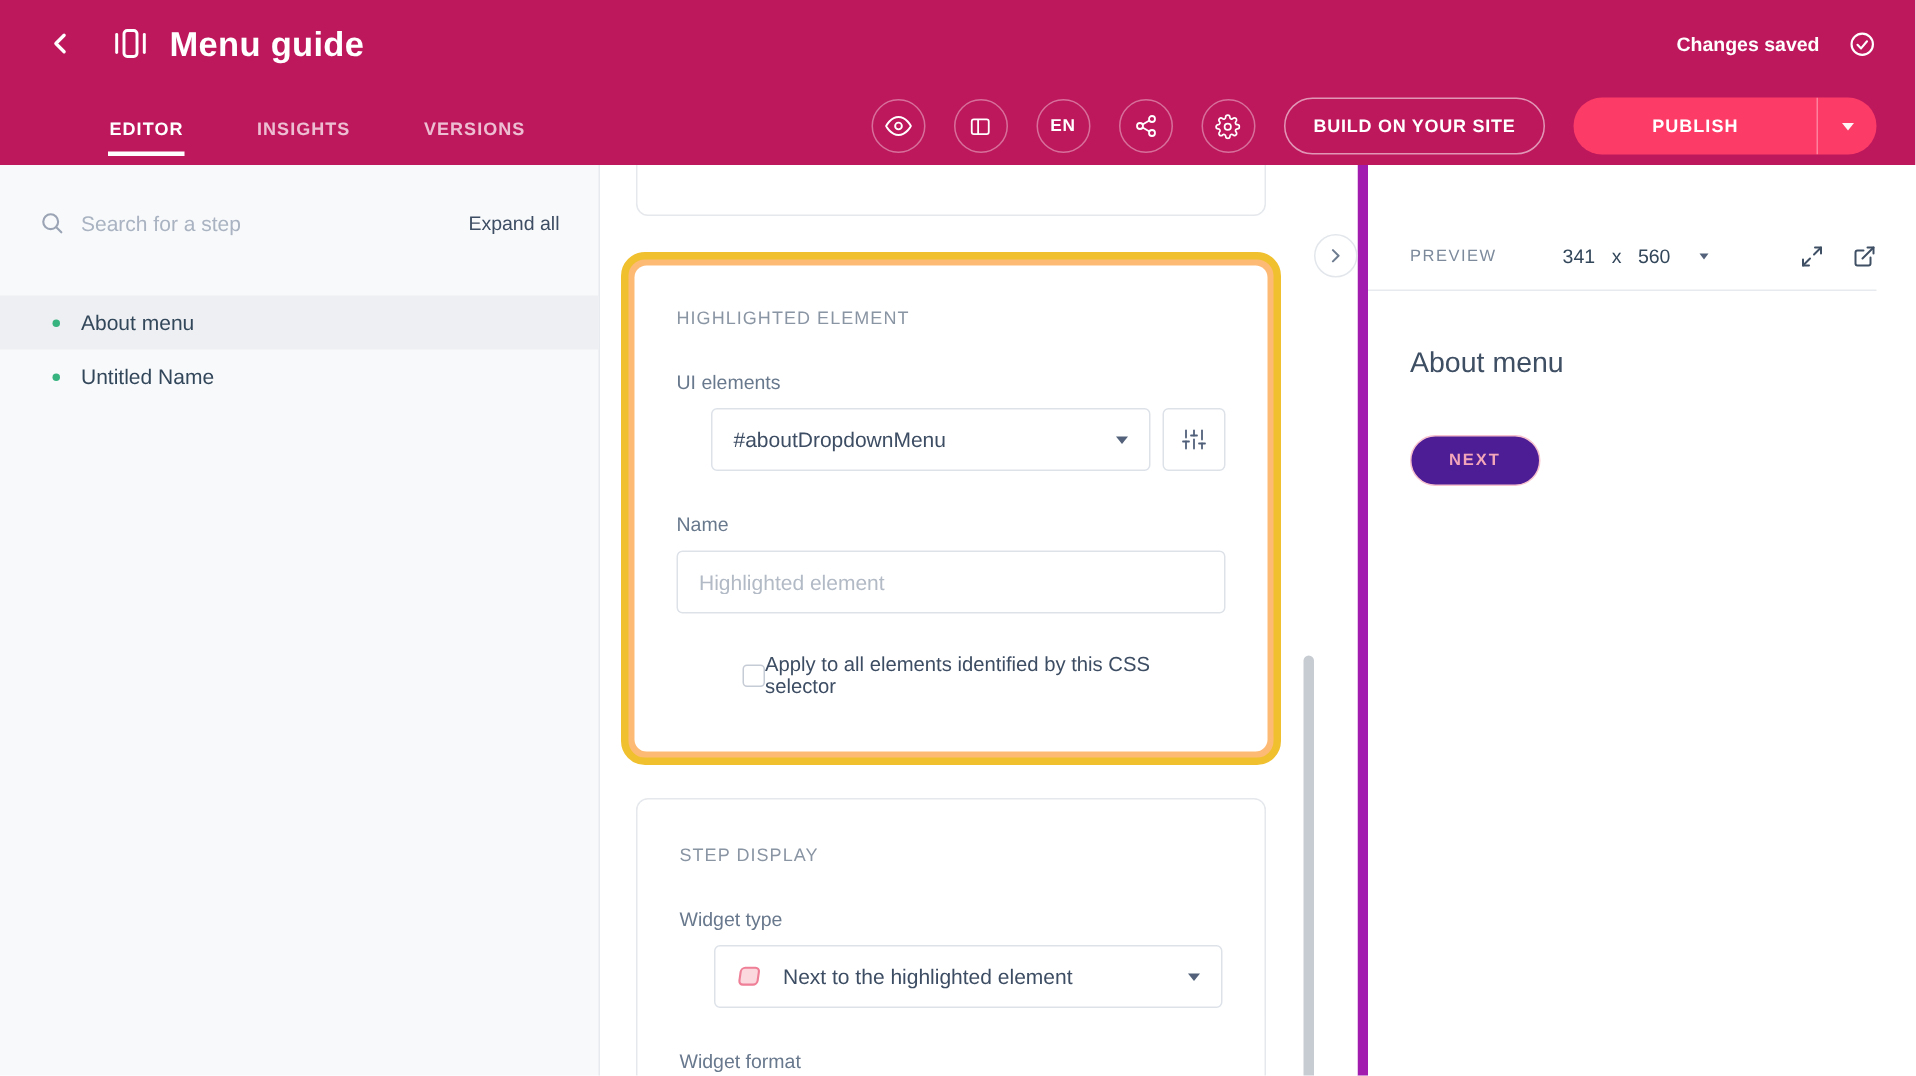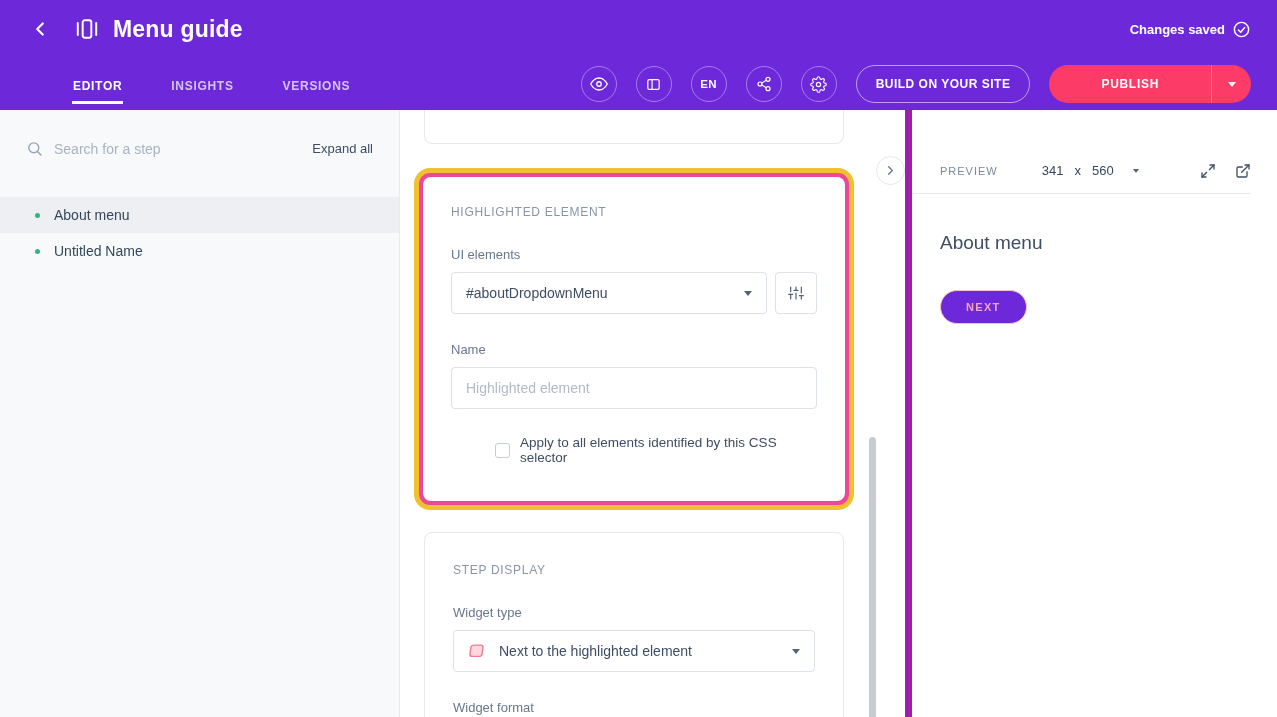--- a/index.html
+++ b/index.html
@@ -2,27 +2,27 @@
 <html><head>
 <meta charset="utf-8">
 <style>
   * { margin:0; padding:0; box-sizing:border-box; }
   html,body { width:1277px; height:717px; overflow:hidden; }
   body { font-family:"Liberation Sans", sans-serif; background:#fff; color:#33475b; }
   svg { display:block; }
   button { font-family:inherit; }
 
   
-  .topbar { height:110px; background:#6d28d9; color:#fff; padding:0 26px; }
+  .topbar { height:110px; background:#be185d; color:#fff; padding:0 26px; }
   .topbar-row1 { height:58px; display:flex; align-items:center; }
   .back-btn { width:28px; height:28px; display:flex; align-items:center; justify-content:center; cursor:pointer; margin-right:20px; background:none; border:none; color:#fff; }
   .logo-icon { margin-right:13px; }
   .app-title { font-size:23px; font-weight:700; letter-spacing:0.2px; }
   .row1-spacer { flex:1; }
-  .changes-saved { display:flex; align-items:center; gap:7px; font-size:13px; font-weight:700; }
+  .changes-saved { display:flex; align-items:center; gap:19px; font-size:13px; font-weight:700; }
   .topbar-row2 { height:52px; display:flex; align-items:center; }
   .tabs { display:flex; gap:47px; margin-left:46px; align-self:stretch; align-items:center; }
   .tab { font-size:12px; font-weight:700; letter-spacing:0.7px; color:rgba(255,255,255,0.72); padding:14px 1px 8px; border-bottom:3px solid transparent; cursor:pointer; }
   .tab.active { color:#fff; border-bottom-color:#fff; }
   .topbar-actions { margin-left:auto; display:flex; align-items:center; gap:19px; }
   .icon-circle { width:36px; height:36px; border-radius:50%; border:1px solid rgba(255,255,255,0.38); display:flex; align-items:center; justify-content:center; cursor:pointer; background:none; color:#fff; flex:none; }
   .icon-circle.lang { font-size:11.5px; font-weight:700; letter-spacing:0.5px; }
   .build-btn { height:38px; border-radius:19px; border:1px solid rgba(255,255,255,0.55); background:none; color:#fff; padding:0 19px; font-size:12px; font-weight:700; letter-spacing:0.5px; cursor:pointer; }
   .publish-group { display:flex; height:38px; border-radius:19px; background:#fc3c67; overflow:hidden; }
   .publish-main { padding:0 52px; display:flex; align-items:center; font-size:12px; font-weight:700; letter-spacing:0.7px; background:none; border:none; color:#fff; cursor:pointer; }
@@ -45,50 +45,50 @@
   .step-list { margin-top:20px; }
   .step-item { display:flex; align-items:center; gap:14px; height:36px; padding:0 26px 0 35px; font-size:14px; color:#33475b; cursor:pointer; }
   .step-item.selected { background:#edeff2; }
   .step-dot { width:5px; height:5px; border-radius:50%; background:#36b37e; flex:none; }
 
   
   .editor-pane { flex:1; position:relative; overflow:hidden; background:#fff; min-width:0; }
   .content-col { width:420px; margin-left:24px; }
   .card { background:#fff; border:1px solid #e5e8ec; border-radius:8px; }
   .card.top-partial { height:54px; margin-top:-20px; }
-  .highlight-ring { margin:24px 0 0 -10px; width:440px; border:5px solid #f0c02f; border-radius:16px; padding:4px; background:#ec4899; }
+  .highlight-ring { margin:24px 0 0 -10px; width:440px; border:5px solid #f0c02f; border-radius:16px; padding:4px; background:#fdba74; }
   .card.ringed { border:none; padding:28px 28px 36px; }
   .card.step-display { margin-top:22px; padding:30px 28px 40px; }
   .section-title { font-size:12px; letter-spacing:0.7px; color:#8a95a4; }
   .field-label { display:block; font-size:13px; color:#68788d; margin:28px 0 10px; }
   .select-row { display:flex; gap:8px; }
-  .select-box { flex:1; height:42px; border:1px solid #dde2e9; border-radius:4px; display:flex; align-items:center; justify-content:space-between; padding:0 14px; font-size:14px; color:#3d4d63; cursor:pointer; background:#fff; min-width:0; }
+  .select-box { flex:1; height:42px; border:1px solid #dde2e9; border-radius:4px; display:flex; align-items:center; justify-content:space-between; padding:0 14px; font-size:14px; color:#3d4d63; cursor:pointer; background:#fff; min-width:0;margin-left:23px; }
   .select-left { display:flex; align-items:center; gap:13px; }
   .sliders-btn { width:42px; height:42px; border:1px solid #dde2e9; border-radius:4px; background:#fff; display:flex; align-items:center; justify-content:center; color:#51607a; cursor:pointer; flex:none; }
   .text-input { width:100%; height:42px; border:1px solid #dde2e9; border-radius:4px; padding:0 14px; font-size:14px; color:#33475b; font-family:inherit; outline:none; }
   .text-input::placeholder { color:#b2bac6; }
-  .checkbox-row { display:flex; align-items:center; gap:10px; margin-top:26px; cursor:pointer;padding-left:44px; }
+  .checkbox-row { display:flex; align-items:center; margin-top:26px; cursor:pointer;padding-left:44px; }
   .checkbox { width:15px; height:15px; border:1px solid #c6ccd6; border-radius:3px; background:#fff; flex:none; }
   .checkbox-label { font-size:13.5px; color:#3d4d63; }
   .main-scrollbar { position:absolute; top:327px; right:29px; width:7px; height:300px; border-radius:4px; background:#c7ccd3; cursor:pointer; }
 
   
   .collapse-btn { position:absolute; left:876px; top:46px; width:29px; height:29px; border-radius:50%; background:#fff; border:1px solid #e3e7ec; display:flex; align-items:center; justify-content:center; color:#6e7c90; cursor:pointer; z-index:5; padding:0; }
 
   
   .preview-panel { width:372px; flex:none; background:#fff; border-left:7px solid #a21caf; }
   .preview-header { height:46px; margin:38px 26px 0 0; padding-left:28px; display:flex; align-items:center; border-bottom:1px solid #e7eaee; }
   .preview-title { font-size:11px; letter-spacing:1px; color:#7c8a9c; }
   .size-select { display:flex; align-items:center; gap:11px; margin-left:44px; font-size:13px; color:#33475b; cursor:pointer; }
   .size-select .caret { margin-left:8px; }
   .preview-header-icons { margin-left:auto; display:flex; gap:19px; color:#3f4f64; }
   .ph-icon { cursor:pointer; }
   .preview-body { padding:38px 28px; }
   .preview-step-title { font-size:19px; color:#3e4e63; }
-  .next-btn { margin-top:36px; height:34px; padding:0 25px; border:1px solid #f7c2ce; border-radius:17px; background:#6d28d9; color:#f3a6b9; font-size:11px; font-weight:700; letter-spacing:1.3px; cursor:pointer; }
+  .next-btn { margin-top:36px; height:34px; padding:0 25px; border:1px solid #f7c2ce; border-radius:17px; background:#4c1d95; color:#f3a6b9; font-size:11px; font-weight:700; letter-spacing:1.3px; cursor:pointer; }
 </style>
 </head>
 <body>
 
 <header class="topbar">
   <div class="topbar-row1">
     <button class="back-btn">
       <svg width="22" height="22" viewBox="0 0 24 24" fill="none" stroke="currentColor" stroke-width="2.4" stroke-linecap="round" stroke-linejoin="round">
           <polyline points="15 18 9 12 15 6"></polyline>
         </svg>

